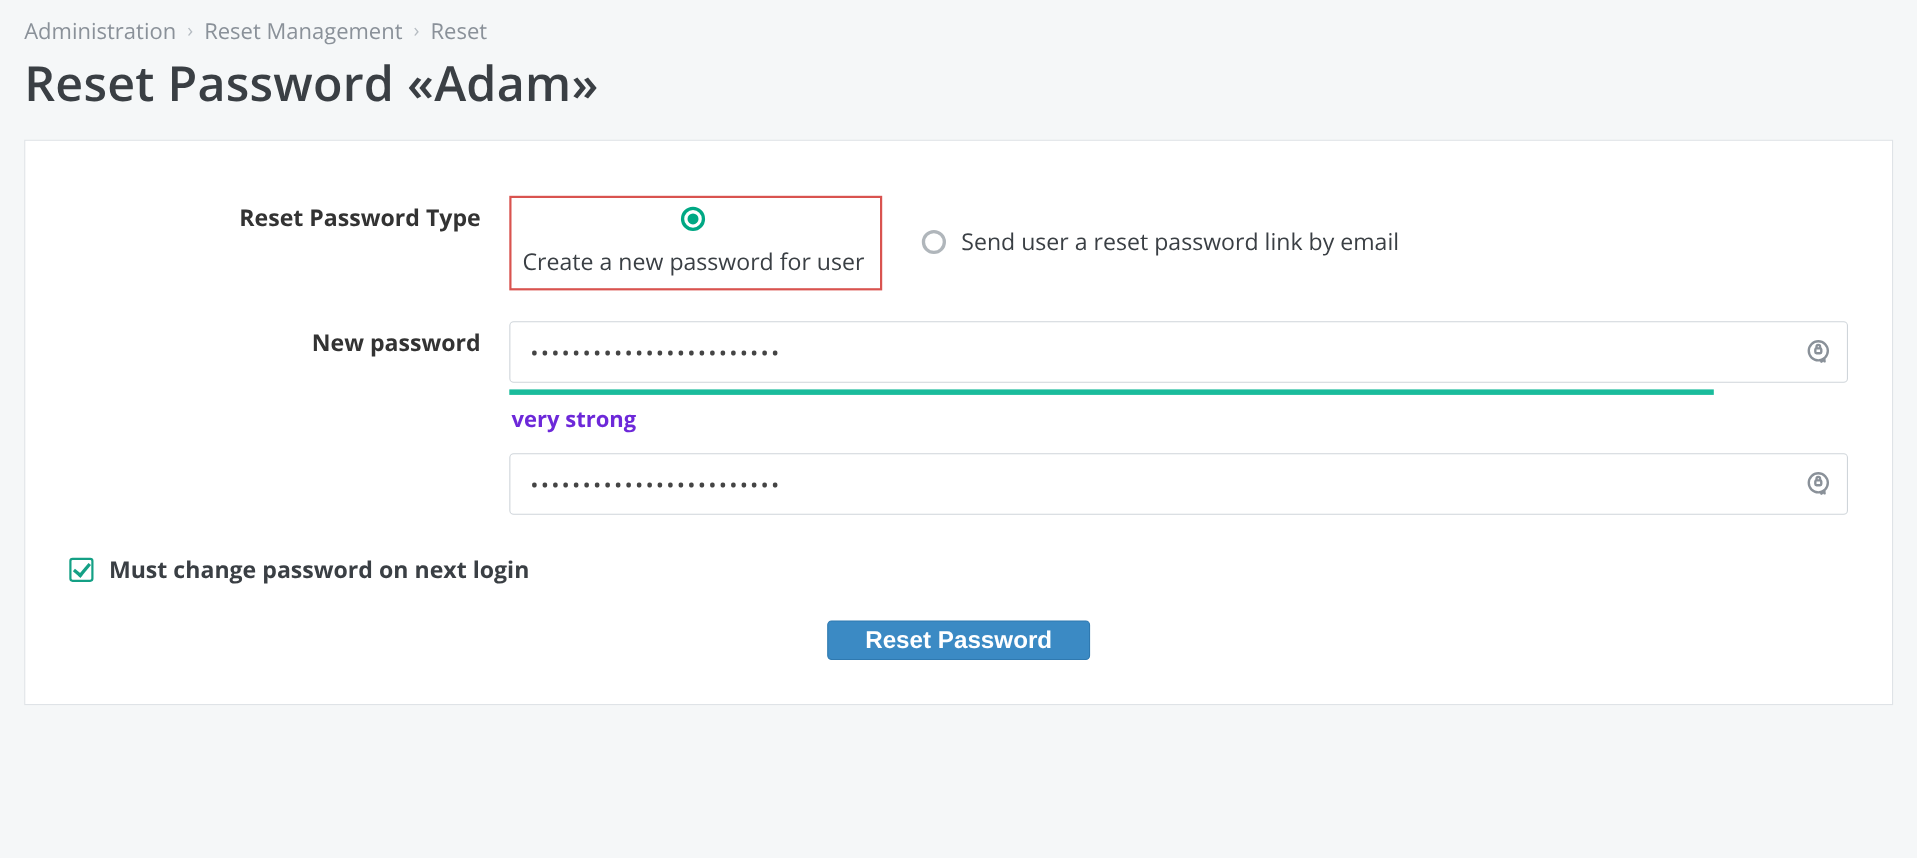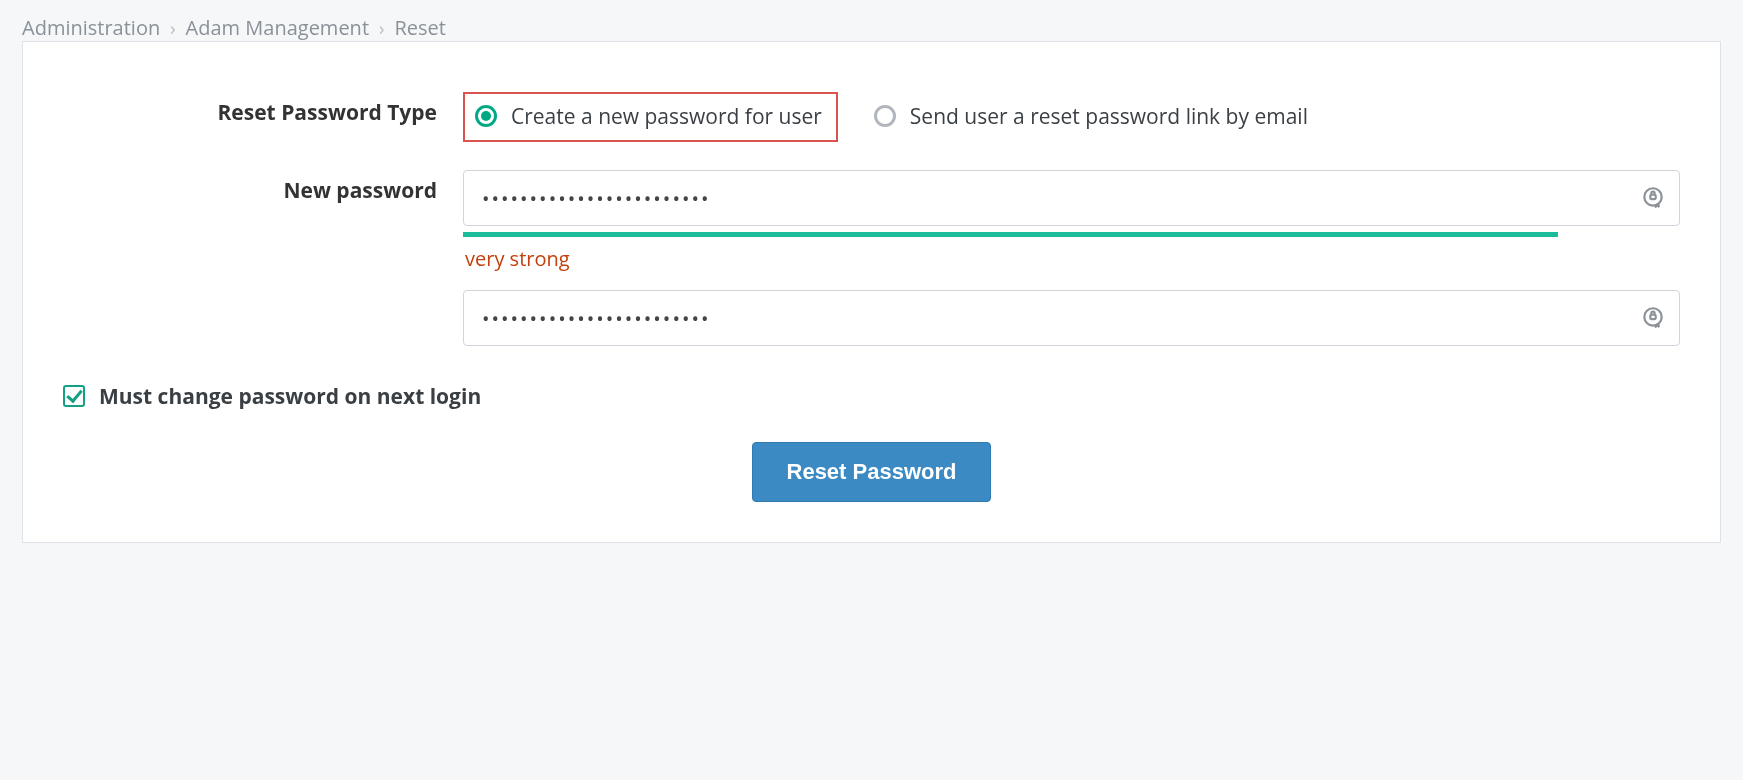--- a/index.html
+++ b/index.html
@@ -68,20 +68,21 @@
     display: flex;
     align-items: center;
     gap: 14px;
     padding: 8px 14px 10px 10px;
     cursor: pointer;
     font-size: 21px;
     color: #3a3f44;
   }
   .radio-option.highlighted {
     border: 2px solid #d9534f;
+    flex-direction: column;
   }
   .radio-circle {
     width: 22px; height: 22px;
     border-radius: 50%;
     border: 3px solid #b0b6bb;
     position: relative;
     flex-shrink: 0;
   }
   .radio-option.selected .radio-circle {
     border-color: #00a884;
@@ -122,22 +123,22 @@
   }
 
   
   .strength-bar {
     height: 5px;
     background: #1abc9c;
     width: 90%;
     margin-top: -2px;
   }
   .strength-label {
-    color: #c2410c;
-    font-weight: 400;
+    color: #6d28d9;
+    font-weight: 700;
     font-size: 20px;
     margin: 8px 0 18px 2px;
   }
 
   
   .checkbox-wrap {
     display: flex;
     align-items: center;
     gap: 14px;
     cursor: pointer;
@@ -165,39 +166,40 @@
   .actions {
     display: flex;
     justify-content: center;
     margin-top: 32px;
   }
   .btn-primary {
     background: #3b8ac4;
     color: #fff;
     border: 1px solid #2f79b0;
     border-radius: 4px;
-    padding: 16px 34px;
+    padding: 4px 34px;
     font-size: 22px;
     font-weight: 700;
     cursor: pointer;
   }
 </style>
 </head>
 <body>
 
 <div class="page">
 
   <nav class="breadcrumb">
     <span class="crumb">Administration</span>
     <span class="sep">›</span>
-    <span class="crumb">Adam Management</span>
+    <span class="crumb">Reset Management</span>
     <span class="sep">›</span>
     <span class="crumb">Reset</span>
   </nav>
 
+  <h1 class="page-title">Reset Password «Adam»</h1>
 
   <div class="panel">
 
     <div class="form-row">
       <div class="form-label">Reset Password Type</div>
       <div class="form-control">
         <div class="radio-group">
           <label class="radio-option selected highlighted">
             <span class="radio-circle"></span>
             <span>Create a new password for user</span>

